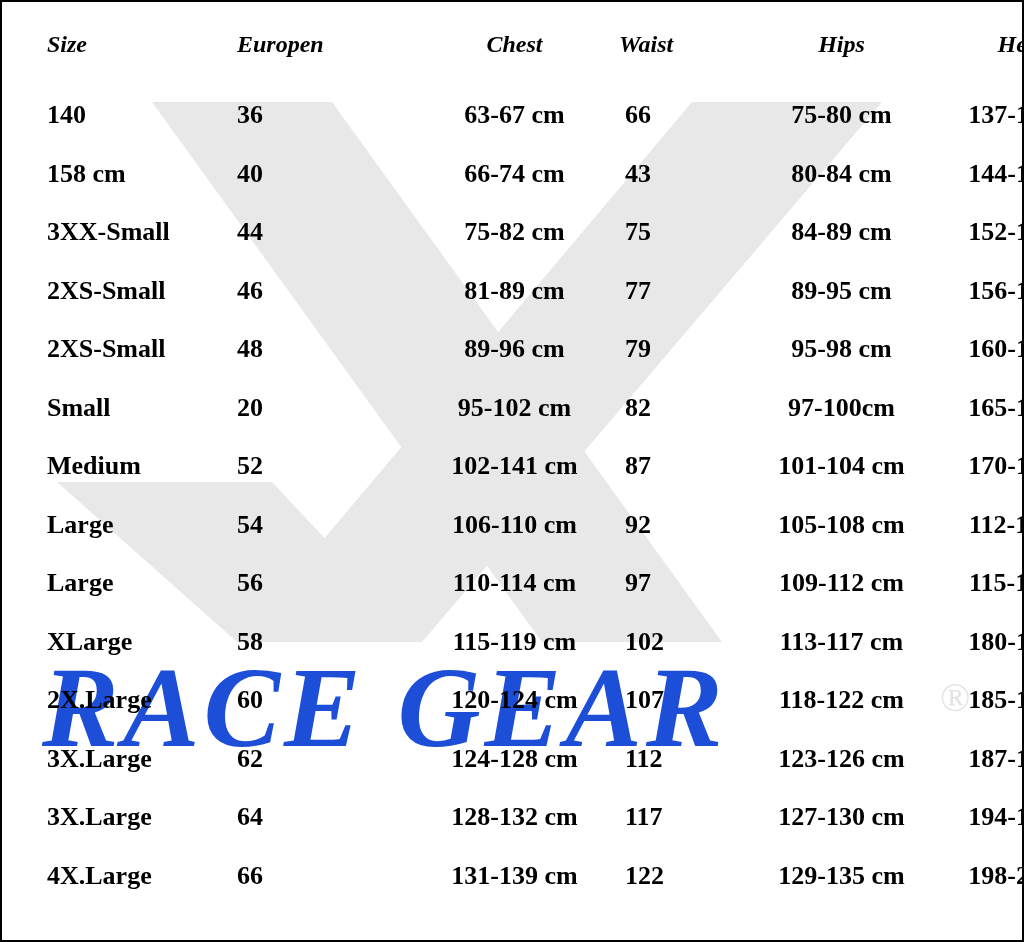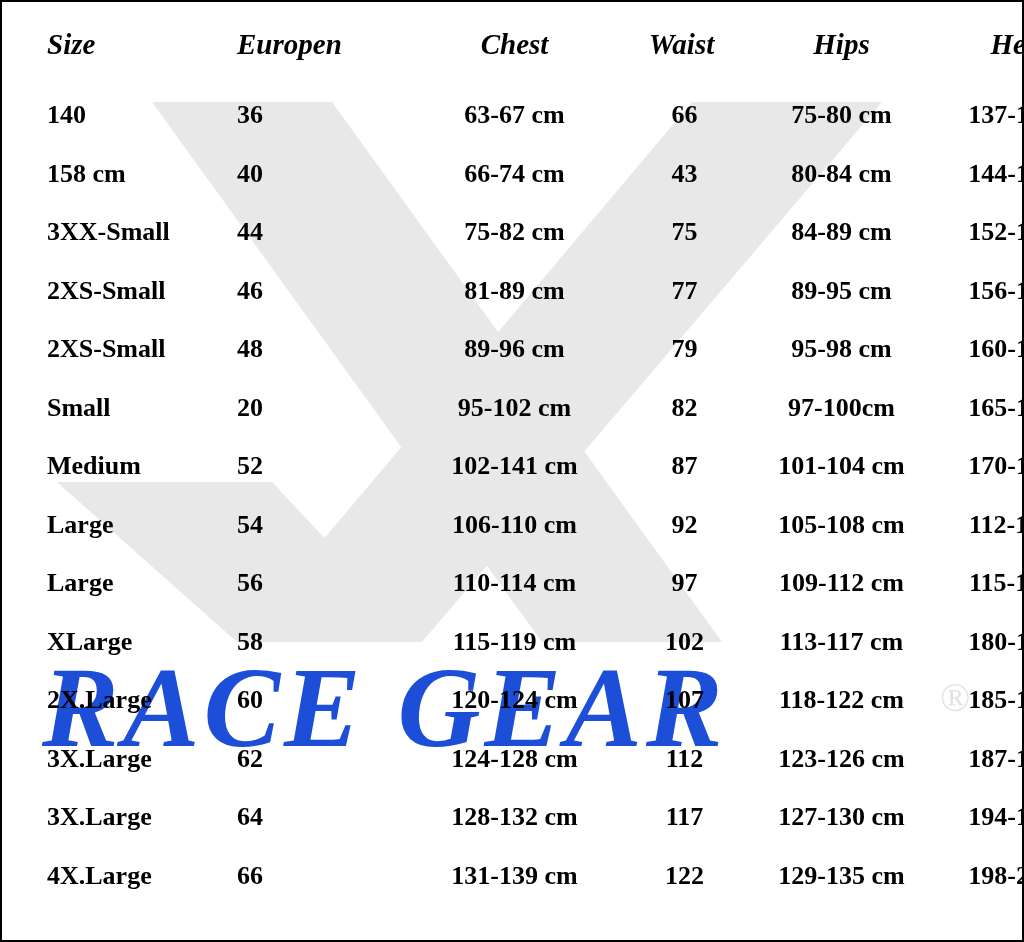--- a/index.html
+++ b/index.html
@@ -63,35 +63,35 @@
   #size-table th,
   #size-table td {
     padding: 0;
     border: 0;
     color: #000000;
     white-space: nowrap;
   }
   #size-table thead th {
     font-style: italic;
     font-weight: bold;
-    font-size: 29px;
+    font-size: 24px;
     height: 84px;
     vertical-align: middle;
   }
   #size-table tbody td {
     font-weight: bold;
     font-size: 26px;
     height: 58.5px;
     vertical-align: middle;
   }
   
   .col-size   { width: 165px; text-align: left;  padding-left: 45px !important; }
   .col-euro   { width: 185px; text-align: left;  padding-left: 25px !important; }
   .col-chest  { width: 185px; text-align: center; }
-  .col-waist  { width: 125px; text-align: center;  padding-left: 18px !important; }
+  .col-waist  { width: 125px; text-align: left;  padding-left: 18px !important; }
   .col-hips   { width: 195px; text-align: center; }
   .col-height { width: 185px; text-align: center; }
 
   thead .col-size   { padding-left: 45px !important; }
   thead .col-euro   { padding-left: 25px !important; }
   thead .col-waist  { padding-left: 12px !important; }
 </style>
 </head>
 <body>
 

